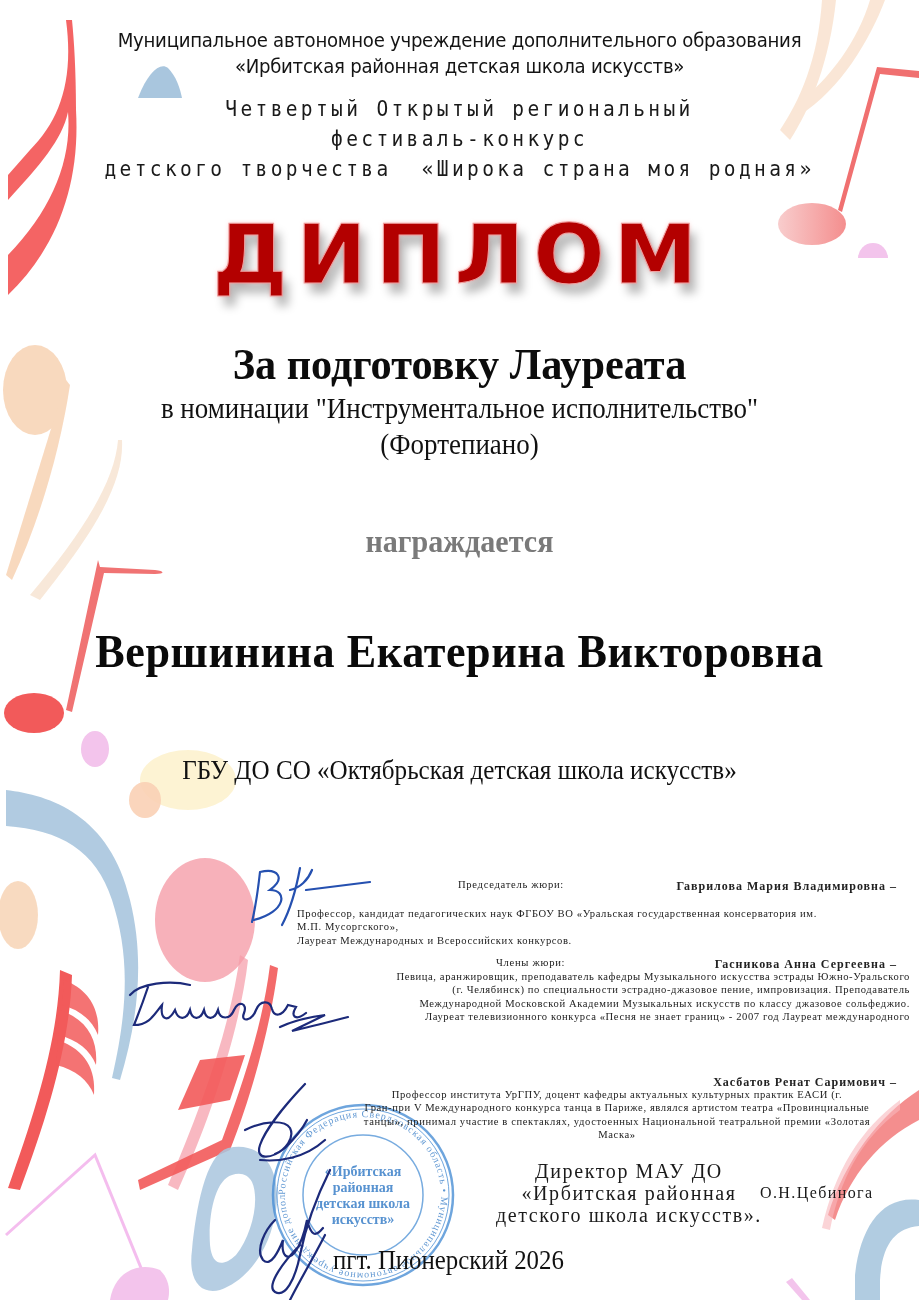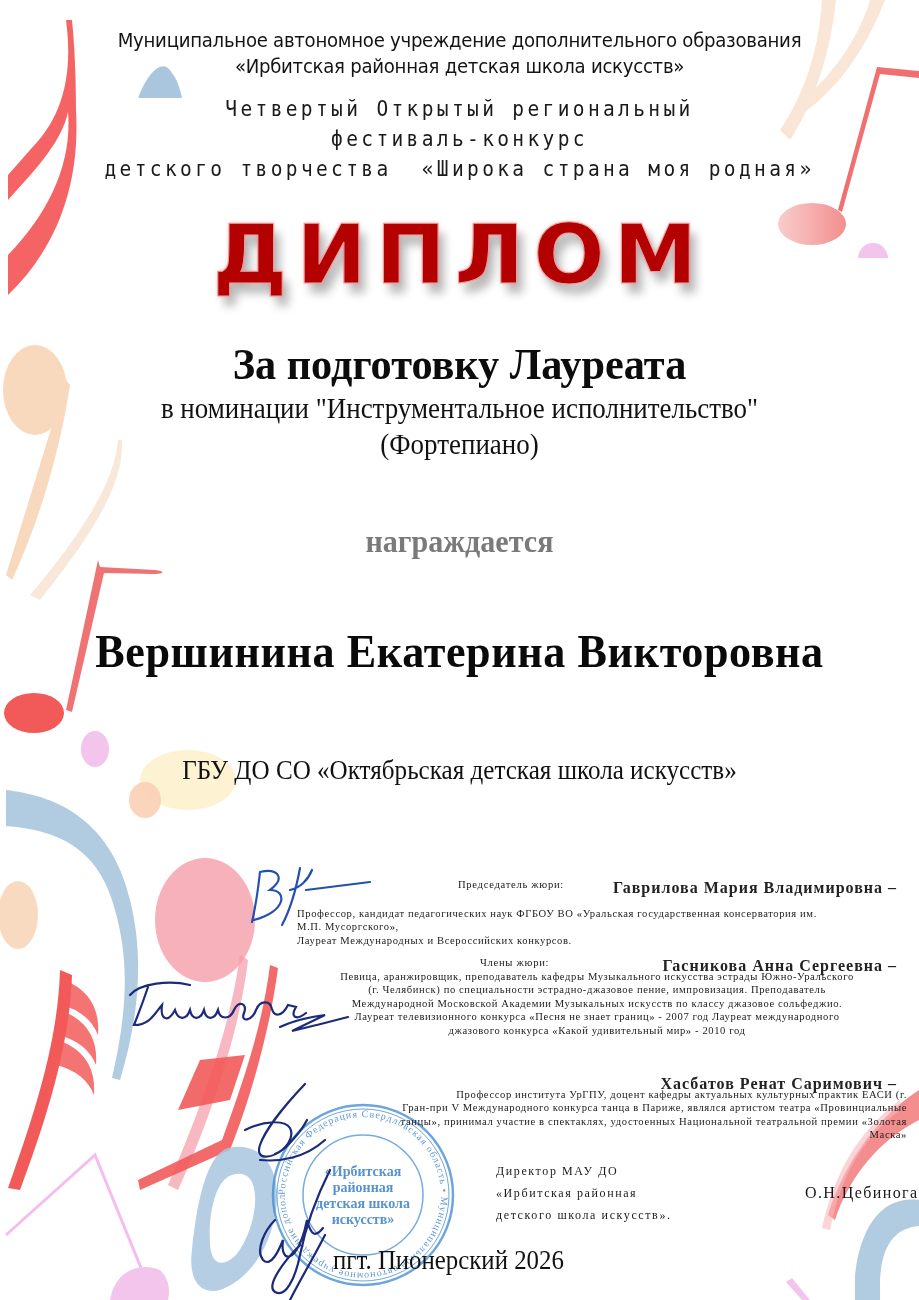--- a/index.html
+++ b/index.html
@@ -42,23 +42,23 @@
   }
 
   .award-title { font-family: "Liberation Serif", serif; font-weight: bold; font-size: 45px; color: #0c0c0c; transform: scaleX(0.94); }
   .award-sub { font-family: "Liberation Serif", serif; font-size: 29px; color: #111; transform: scaleX(0.93); line-height: 34px; }
   .awarded { font-family: "Liberation Serif", serif; font-weight: bold; font-size: 32px; color: #7a7a7a; transform: scaleX(0.94); }
   .recipient { font-family: "Liberation Serif", serif; font-weight: bold; font-size: 46px; letter-spacing: 0.6px; color: #0a0a0a; transform: scaleX(0.96); }
   .school { font-family: "Liberation Serif", serif; font-size: 27px; color: #111; transform: scaleX(0.93); }
 
   .jury { position: absolute; font-family: "Liberation Serif", serif; font-size: 10.6px; letter-spacing: 0.6px; color: #222; line-height: 13.4px; }
   .jury-head { position: absolute; font-family: Liberation Serif, serif; font-size: 10.6px; letter-spacing: 0.7px; color: #222; }
-  .jury-name { position: absolute; font-family: "Liberation Serif", serif; font-size: 16px; font-weight: bold; letter-spacing: 1px; color: #222; text-align: right; }
-
-  .director { position: absolute; font-family: "Liberation Serif", serif; font-size: 12px; letter-spacing: 1.6px; color: #1a1a1a; line-height: 22px; }
+  .jury-name { position: absolute; font-family: "Liberation Serif", serif; font-size: 12px; font-weight: bold; letter-spacing: 1px; color: #222; text-align: right; }
+
+  .director { position: absolute; font-family: "Liberation Serif", serif; font-size: 20px; letter-spacing: 1.6px; color: #1a1a1a; line-height: 22px; text-align: center; }
   .director-sig { position: absolute; font-family: "Liberation Serif", serif; font-size: 16px; letter-spacing: 1.4px; color: #1a1a1a; }
   .place { position: absolute; font-family: "Liberation Serif", serif; font-size: 27px; color: #111; transform: scaleX(0.92); transform-origin: left; }
 
   .sig { position: absolute; z-index: 3; }
   .stamp { position: absolute; z-index: 1; }
 </style>
 </head>
 <body>
 
 <svg class="bg" viewBox="0 0 919 1300" xmlns="http://www.w3.org/2000/svg">
@@ -179,44 +179,43 @@
   <div class="center school" style="top:755px;">ГБУ ДО СО «Октябрьская детская школа искусств»</div>
 
   <div class="jury-head" style="left:458px; top:879px;">Председатель жюри:</div>
   <div class="jury-name" style="right:22px; top:879px;">Гаврилова Мария Владимировна –</div>
   <div class="jury right" style="right:22px; top:907px; width:600px; text-align:left;">
     <div>Профессор, кандидат педагогических наук ФГБОУ ВО «Уральская государственная консерватория им.</div>
     <div>М.П. Мусоргского»,</div>
     <div>Лауреат Международных и Всероссийских конкурсов.</div>
   </div>
 
-  <div class="jury-head" style="left:480px; top:957px;">Члены жюри:</div>
+  <div class="jury-head" style="left:496px; top:957px;">Члены жюри:</div>
   <div class="jury-name" style="right:22px; top:957px;">Гасникова Анна Сергеевна –</div>
-  <div class="jury" style="right:22px; top:970px; width:600px; text-align:center;">
+  <div class="jury" style="right:9px; top:970px; width:600px; text-align:right;">
     <div>Певица, аранжировщик, преподаватель кафедры Музыкального искусства эстрады Южно-Уральского</div>
     <div>(г. Челябинск) по специальности эстрадно-джазовое пение, импровизация. Преподаватель</div>
     <div>Международной Московской Академии Музыкальных искусств по классу джазовое сольфеджио.</div>
     <div>Лауреат телевизионного конкурса «Песня не знает границ» - 2007 год Лауреат международного</div>
-    <div>джазового конкурса «Какой удивительный мир» - 2010 год</div>
   </div>
 
   <div class="jury-name" style="right:22px; top:1075px;">Хасбатов Ренат Саримович –</div>
-  <div class="jury" style="right:12px; top:1088px; width:560px; text-align:right;">
+  <div class="jury" style="right:22px; top:1088px; width:560px; text-align:center;">
     <div>Профессор института УрГПУ, доцент кафедры актуальных культурных практик ЕАСИ (г.</div>
     <div>Гран-при V Международного конкурса танца в Париже, являлся артистом театра «Провинциальные</div>
     <div>танцы», принимал участие в спектаклях, удостоенных Национальной театральной премии «Золотая</div>
     <div>Маска»</div>
   </div>
 
   <div class="director" style="left:496px; top:1160px;">
     <div>Директор МАУ ДО</div>
     <div>«Ирбитская районная</div>
     <div>детского школа искусств».</div>
   </div>
-  <div class="director-sig" style="left:760px; top:1184px;margin-left:45px;">О.Н.Цебинога</div>
+  <div class="director-sig" style="left:760px; top:1184px;">О.Н.Цебинога</div>
 
   <div class="place" style="left:333px; top:1245px;">пгт. Пионерский 2026</div>
 </div>
 
 <svg class="sig" style="left:230px; top:860px; width:150px; height:70px;" viewBox="0 0 150 70">
   <path d="M30 12 C28 30 26 45 22 62 M30 12 C48 8 56 18 40 30 C58 30 56 52 24 60 M70 8 C66 30 60 50 52 65 M60 30 C70 28 78 20 82 10 M76 30 L140 22" fill="none" stroke="#2550b0" stroke-width="2.2" stroke-linecap="round"></path>
 </svg>
 
 <svg class="sig" style="left:120px; top:965px; width:230px; height:80px;" viewBox="0 0 230 80">
   <path d="M10 30 C20 18 50 15 70 20 M28 22 C22 40 16 55 14 60 C30 60 35 48 42 40 C40 55 48 58 55 45 C58 55 66 56 70 45 C72 55 80 56 84 45 C86 55 94 56 98 45 C100 55 110 55 114 45 C118 35 128 38 124 48 C120 58 132 56 136 45 C140 35 150 35 152 44 C154 52 162 52 168 40 L176 42 C170 52 176 56 186 48 M160 62 C175 55 190 52 205 50 L172 66 C190 62 205 58 228 52" fill="none" stroke="#1c2a7a" stroke-width="2.2" stroke-linecap="round"></path>

